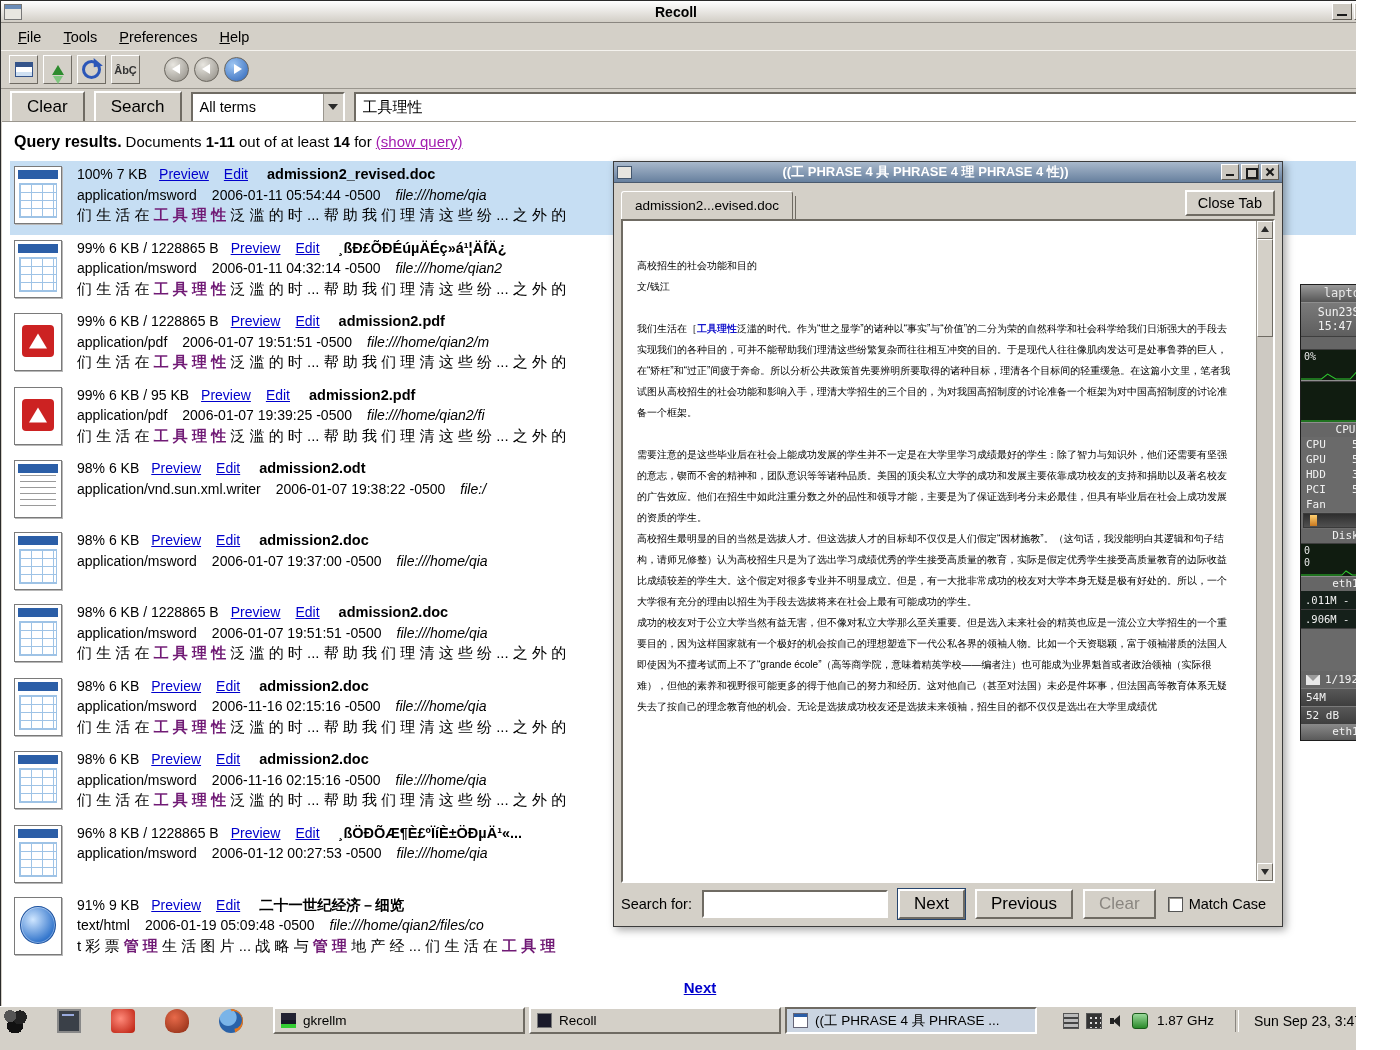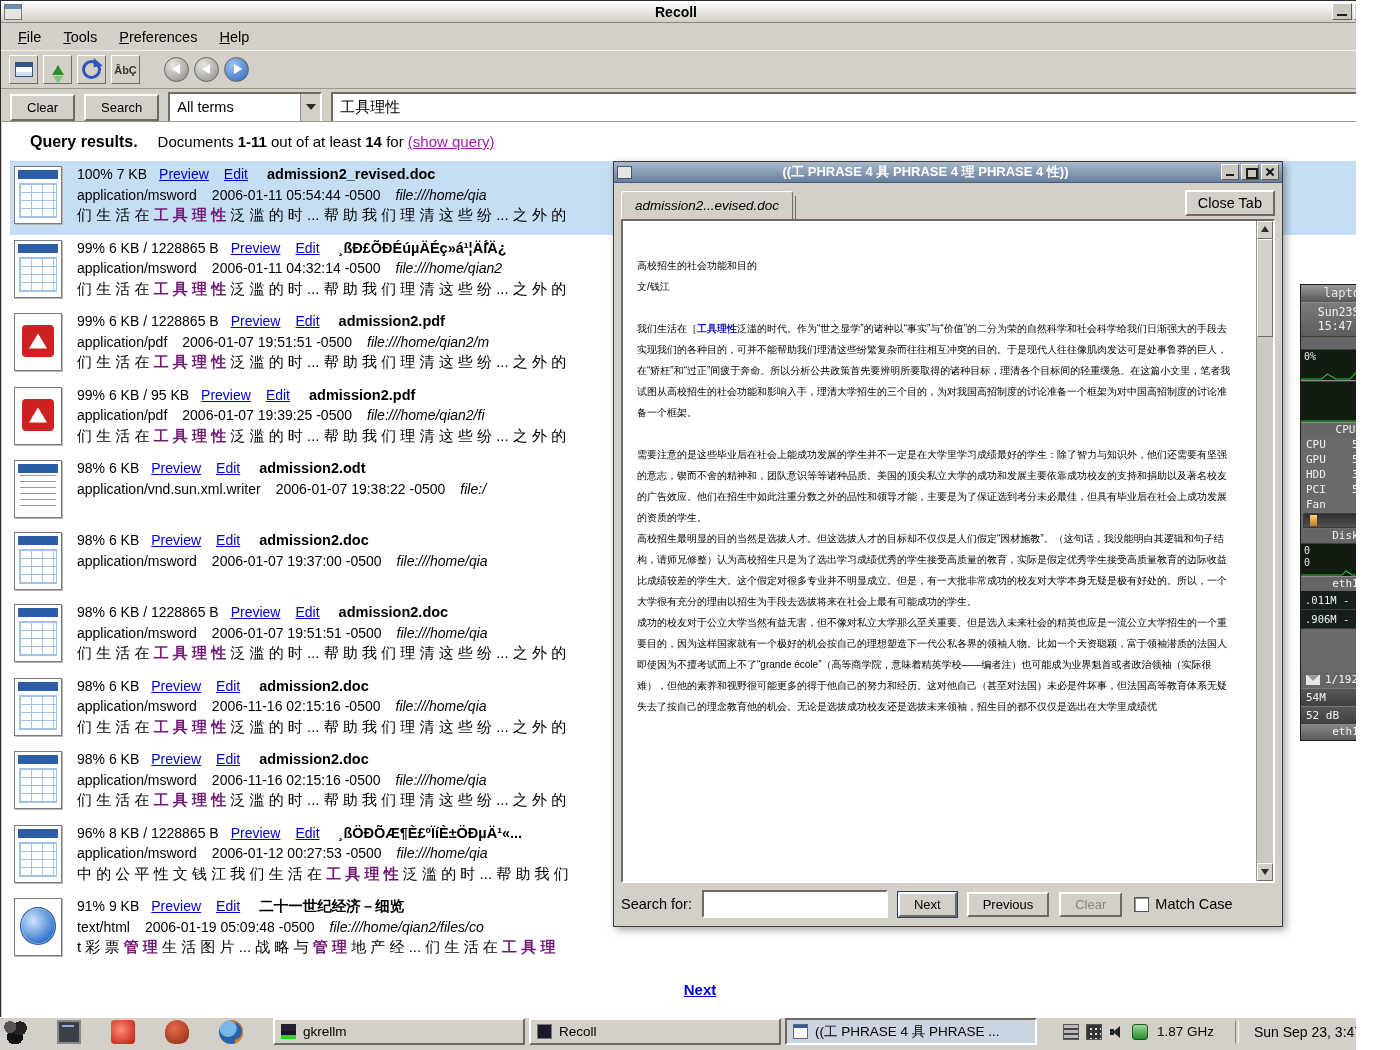--- a/index.html
+++ b/index.html
@@ -33,31 +33,31 @@
   .ico-reload{width:13px;height:13px;border:3px solid #2b56b8;border-radius:50%;position:relative;}
   .ico-reload::after{content:"";position:absolute;right:-4px;top:-2px;border-left:6px solid transparent;border-right:6px solid transparent;border-top:7px solid #2b56b8;transform:rotate(40deg);}
   .ico-term{font-size:11px;font-weight:bold;color:#333;}
   .navbtn{width:23px;height:23px;border-radius:50%;position:relative;border:1px solid #6a665e;}
   .navbtn.gray{background:radial-gradient(circle at 35% 30%,#e8e6e0,#8e8a82);}
   .navbtn.blue{background:radial-gradient(circle at 35% 30%,#9ec6f2,#2a62b8);}
   .arr-l::after{content:"";position:absolute;left:7px;top:6px;border-top:5px solid transparent;border-bottom:5px solid transparent;border-right:8px solid #fff;}
   .arr-r::after{content:"";position:absolute;left:9px;top:6px;border-top:5px solid transparent;border-bottom:5px solid transparent;border-left:8px solid #fff;}
 
   .searchrow{height:36px;display:flex;align-items:center;gap:9px;padding:0 9px;}
-  .btn3d{background:#d4d0c8;border:2px solid;border-color:#ffffff #6f6b63 #6f6b63 #ffffff;font-size:13px;padding:4px 15px;color:#000;}
+  .btn3d{background:#d4d0c8;border:2px solid;border-color:#ffffff #6f6b63 #6f6b63 #ffffff;font-size:17px;padding:4px 15px;color:#000;}
   .combo{background:#fff;border:2px solid;border-color:#6f6b63 #ffffff #ffffff #6f6b63;height:27px;display:flex;align-items:center;font-size:14.5px;}
   .combo .val{padding:0 7px;flex:1;white-space:nowrap;}
   .combo .arrowbox{width:19px;align-self:stretch;background:#d4d0c8;border-left:1px solid #9a968e;display:flex;align-items:center;justify-content:center;}
   .tri-down{width:0;height:0;border-left:5px solid transparent;border-right:5px solid transparent;border-top:6px solid #2a2a2a;}
   .mode-combo{width:150px;}
   .query-combo{flex:1;}
   .query-combo input{border:none;outline:none;flex:1;font-size:15px;font-family:inherit;padding:0 7px;background:transparent;}
 
   .results-panel{position:absolute;left:1px;right:1px;top:120px;bottom:5px;background:#fff;overflow:hidden;border-top:1px solid #9a968e;}
-  .results-header{display:flex;align-items:baseline;gap:20px;padding:11px 28px 6px;font-size:15px;white-space:nowrap;}
+  .results-header{display:flex;align-items:baseline;gap:4px;padding:11px 12px 6px;font-size:15px;white-space:nowrap;}
   .qr-title{font-weight:bold;font-size:16px;}
   .qr-rest b{font-weight:bold;}
   .link{color:#a21caf;text-decoration:underline;cursor:pointer;}
 
   .results-list{padding:4px 0 0 8px;}
   .result-row{display:flex;padding:3px 0 9px 2px;}
   .result-row.sel{background:#c6def3;}
   .fileicon{width:46px;height:56px;background:#fff;border:1px solid #7a7a7a;position:relative;flex:none;margin:2px 15px 0 2px;box-shadow:1px 1px 0 #b8b8b8;}
   .fi-band{position:absolute;top:3px;left:3px;right:3px;height:9px;background:#2b5ea7;}
   .fi-grid{position:absolute;top:16px;left:4px;right:4px;bottom:5px;border:1px solid #9ec3e6;
@@ -83,21 +83,21 @@
   .next-link-wrap{text-align:center;margin-top:14px;font-size:15px;}
   .next-link{color:#0000cc;font-weight:bold;text-decoration:underline;}
 
   
   .preview-window{position:absolute;left:613px;top:161px;width:668px;height:764px;background:#d4d0c8;border:1px solid #3c3c3c;box-shadow:3px 3px 8px rgba(0,0,0,.35);}
   .pv-titlebar{height:20px;background:linear-gradient(#a9b9cc,#67809e);display:flex;align-items:center;padding:0 3px;border-bottom:1px solid #4a5a6e;}
   .pv-titlebar .title{flex:1;text-align:center;font-weight:bold;font-size:13px;color:#fff;white-space:nowrap;overflow:hidden;}
   .pv-icon{width:13px;height:11px;background:#e8e6e0;border:1px solid #44576e;}
   .pv-titlebar .winbtn{width:16px;height:14px;}
   .pv-tabbar{height:34px;display:flex;align-items:flex-end;padding:3px 7px 0;}
-  .pv-tab{background:#d4d0c8;border:1px solid;border-color:#fff #6f6b63 transparent #fff;border-radius:3px 3px 0 0;padding:6px 13px 7px;font-size:13.5px;position:relative;top:1px;font-style:italic;}
+  .pv-tab{background:#d4d0c8;border:1px solid;border-color:#fff #6f6b63 transparent #fff;border-radius:3px 3px 0 0;padding:6px 13px 7px;font-size:13.5px;position:relative;top:1px;}
   .pv-tab-end{width:3px;height:24px;border-left:1px solid #6f6b63;margin-left:2px;}
   .closetab-btn{margin-left:auto;margin-bottom:4px;font-size:14.5px;padding:3px 11px;}
   .pv-text{position:absolute;left:7px;right:7px;top:57px;bottom:43px;background:#fff;border:2px solid;border-color:#6f6b63 #ffffff #ffffff #6f6b63;display:flex;overflow:hidden;}
   .pv-doc{flex:1;min-width:0;padding:34px 20px 0 14px;font-size:10px;line-height:21px;color:#000;overflow:hidden;}
   .pv-par{margin:0;}
   .pv-blank{height:21px;}
   .pv-hl{color:#1515cc;font-weight:bold;}
   .pv-scrollbar{width:16px;flex:none;display:flex;flex-direction:column;background:#cdc9c2;border-left:1px solid #9a968e;}
   .sb-btn{height:16px;background:#d4d0c8;border:1px solid;border-color:#fff #6f6b63 #6f6b63 #fff;position:relative;flex:none;}
   .sb-up::after{content:"";position:absolute;left:3px;top:4px;border-left:4px solid transparent;border-right:4px solid transparent;border-bottom:6px solid #2a2a2a;}
@@ -128,21 +128,21 @@
   .gk-krell::after{content:"";position:absolute;left:6px;top:1px;bottom:1px;width:7px;background:linear-gradient(#ffd070,#c87820);}
   .gk-netrow{padding:1px 4px;line-height:16px;background:#15201a;font-size:10.5px;border-bottom:1px solid #3e3e3e;}
   .gk-spacer{height:42px;background:#6a6a6a;}
   .gk-mailrow{display:flex;align-items:center;gap:5px;padding:2px 5px;background:#666;}
   .mail-icon{width:14px;height:10px;background:#e8e8e8;position:relative;flex:none;}
   .mail-icon::after{content:"";position:absolute;left:1px;top:0;border-left:6px solid transparent;border-right:6px solid transparent;border-top:6px solid #9a9a9a;}
   .gk-meter{display:flex;justify-content:space-between;padding:1px 5px;line-height:15px;background:linear-gradient(#585858,#3e3e3e);border-top:1px solid #7a7a7a;}
   .gk-footer{height:16px;text-align:center;line-height:16px;background:linear-gradient(#8a8a8a,#5a5a5a);}
 
   
-  .taskbar{position:absolute;left:0;bottom:5px;width:1400px;height:28px;background:#d4d0c8;border-top:1px solid #ffffff;display:flex;align-items:center;padding:0 3px;box-sizing:border-box;gap:4px;}
+  .taskbar{position:absolute;left:0;bottom:16px;width:1400px;height:28px;background:#d4d0c8;border-top:1px solid #ffffff;display:flex;align-items:center;padding:0 3px;box-sizing:border-box;gap:4px;}
   .launcher{width:24px;height:24px;flex:none;margin-right:26px;position:relative;}
   .l-paw{background:radial-gradient(circle at 30% 30%,#555 6px,transparent 6px),radial-gradient(circle at 70% 35%,#222 7px,transparent 7px),radial-gradient(circle at 50% 70%,#111 8px,transparent 8px);}
   .l-monitor{background:#3a4048;border:2px solid #888;box-sizing:border-box;}
   .l-monitor::after{content:"";position:absolute;left:3px;top:3px;width:12px;height:2px;background:#9ad;}
   .l-red1{background:radial-gradient(circle at 40% 40%,#ff8a7a,#b81a0a);border-radius:4px;}
   .l-red2{background:radial-gradient(circle at 40% 35%,#e86a4a,#8a2a12);border-radius:50% 50% 40% 40%;}
   .l-firefox{background:radial-gradient(circle at 38% 35%,#7ab4e8 8px,#2a62a8 9px);border-radius:50%;position:relative;overflow:hidden;}
   .l-firefox::after{content:"";position:absolute;right:-3px;top:-2px;width:18px;height:18px;border-radius:50%;border:4px solid #e8761a;border-left-color:transparent;border-bottom-color:transparent;transform:rotate(35deg);}
   .taskbtn{width:236px;height:23px;background:#d4d0c8;border:2px solid;border-color:#ffffff #6f6b63 #6f6b63 #ffffff;display:flex;align-items:center;gap:7px;padding:0 6px;font-size:13.5px;overflow:hidden;white-space:nowrap;flex:none;}
   .taskbtn.active{border-color:#6f6b63 #ffffff #ffffff #6f6b63;background:#cbd5e2;}
@@ -332,21 +332,20 @@
             </div>
           </div>
           <div class="result-row">
             <div class="fileicon doc">
               <div class="fi-band"></div>
               <div class="fi-grid"></div>
             </div>
             <div class="rcontent">
               <div class="rline1"><span class="rmeta">96% 8 KB / 1228865 B</span><a class="rlink">Preview</a><a class="rlink">Edit</a><span class="rtitle">¸ßÖÐÕÆ¶È£ºÏíÈ±ÖÐµÄ¹«...</span></div>
               <div class="rline2"><span class="rmime">application/msword</span><span class="rdate">2006-01-12 00:27:53 -0500</span><span class="rurl">file:///home/qia</span></div>
-              <div class="rline3"><span>中 的 公 平 性 文 钱 江 我 们 生 活 在 </span><span class="hl">工 具 理 性</span><span> 泛 滥 的 时 ... 帮 助 我 们</span></div>
             </div>
           </div>
           <div class="result-row">
             <div class="fileicon html">
               <div class="fi-globe"></div>
             </div>
             <div class="rcontent">
               <div class="rline1"><span class="rmeta">91% 9 KB</span><a class="rlink">Preview</a><a class="rlink">Edit</a><span class="rtitle">二十一世纪经济－细览</span></div>
               <div class="rline2"><span class="rmime">text/html</span><span class="rdate">2006-01-19 05:09:48 -0500</span><span class="rurl">file:///home/qian2/files/co</span></div>
               <div class="rline3"><span>t 彩 票 </span><span class="hl">管 理</span><span> 生 活 图 片 ... 战 略 与 </span><span class="hl">管 理</span><span> 地 产 经 ... 们 生 活 在 </span><span class="hl">工 具 理</span></div>

